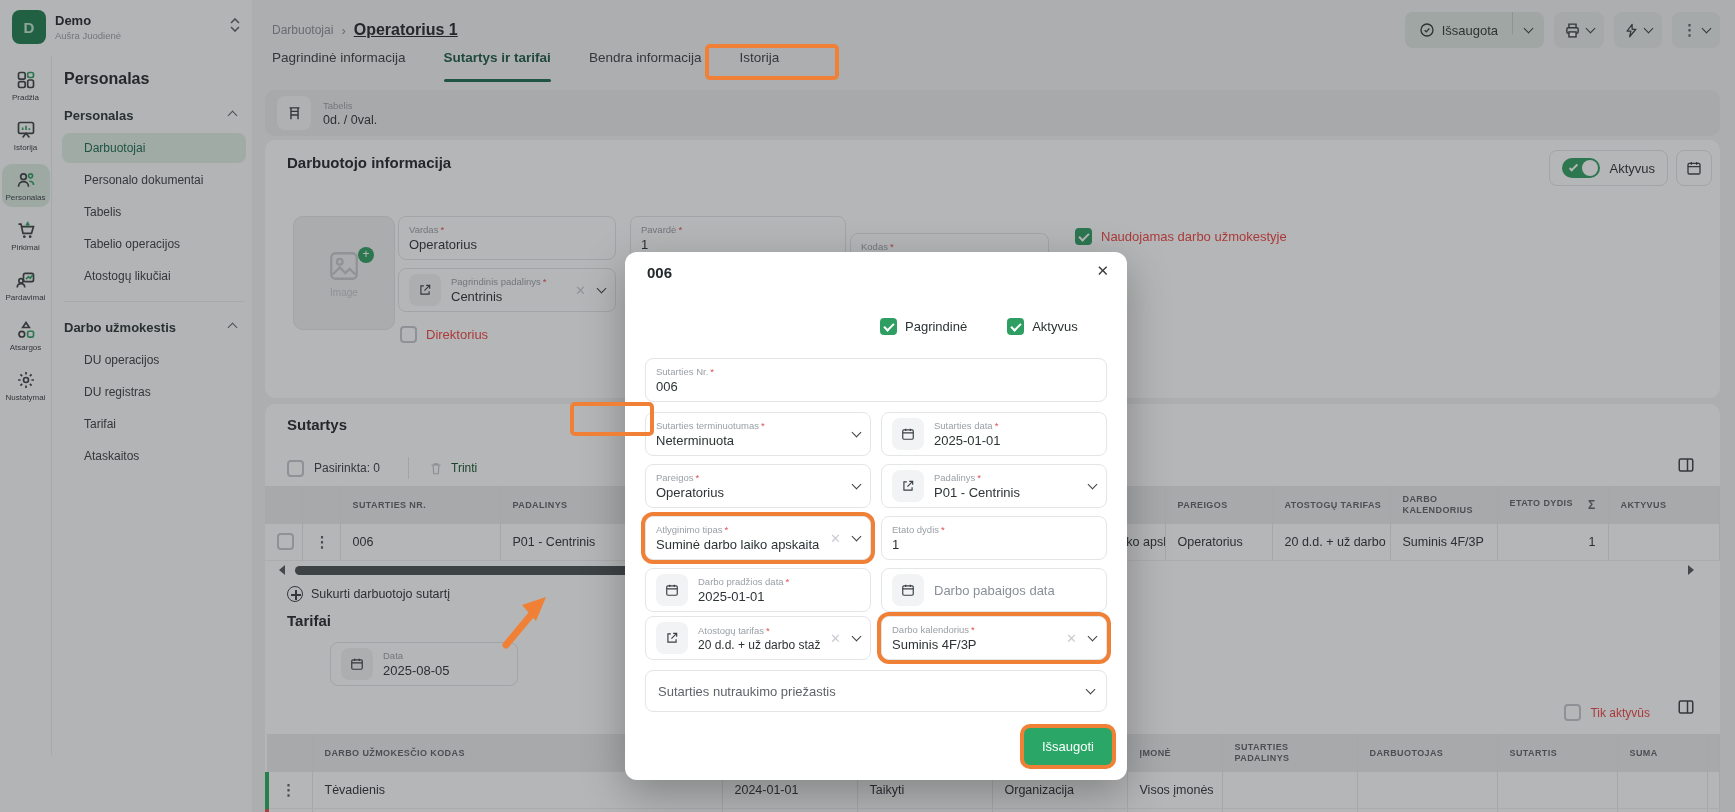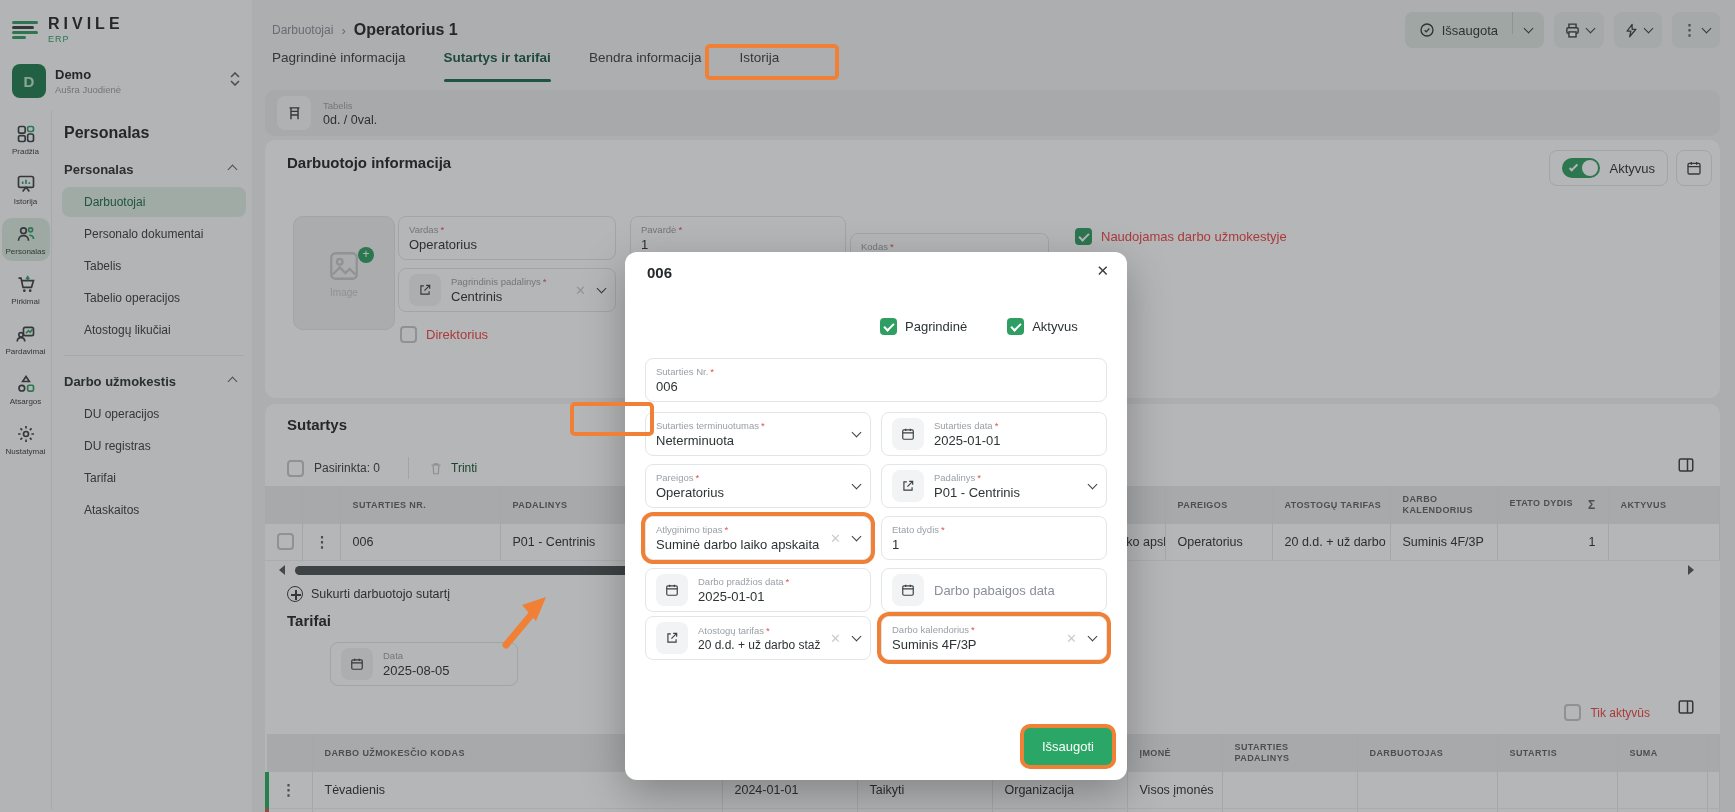--- a/index.html
+++ b/index.html
@@ -33,21 +33,21 @@
   .menu-item { font-size:12px; color:#3c4043; padding:8px 10px 8px 22px; border-radius:8px; margin-bottom:2px; cursor:pointer; }
   .menu-item.active { background:#dfeee6; color:#1d6b4f; }
   .menu-divider { border-top:1px solid #e8eaea; margin:10px 2px 12px; }
   .chev-up { width:7px; height:7px; border-right:1.5px solid #5f6368; border-bottom:1.5px solid #5f6368; transform:rotate(-135deg); margin-right:6px; }
 
   
   .main { position:absolute; left:252px; top:0; width:1483px; height:812px; }
   .top-row { position:absolute; left:20px; right:15px; top:12px; height:36px; display:flex; align-items:center; }
   .crumb-parent { font-size:12px; color:#8a8f98; }
   .crumb-sep::after { content:"›"; color:#8a8f98; font-size:13px; margin:0 8px; }
-  .crumb-current { font-size:16px; font-weight:bold; color:#23282a; }
+  .crumb-current { font-size:16px; font-weight:bold; color:#23282a;text-decoration:underline; }
   .top-actions { margin-left:auto; display:flex; gap:10px; align-items:center; }
   .btn-saved { display:flex; height:36px; background:#dfe7e2; border-radius:8px; overflow:hidden; }
   .btn-saved .lbl { display:flex; align-items:center; gap:7px; padding:0 14px; font-size:13px; color:#2d3a34; }
   .btn-saved .split { width:1px; height:22px; background:#c3cdc7; }
   .btn-saved .dd { padding:0 12px; display:flex; align-items:center; height:100%; cursor:pointer; }
   .tool-btn { height:36px; background:#e9ebea; border-radius:8px; display:flex; align-items:center; gap:6px; padding:0 10px; cursor:pointer; }
   .chev-dn { width:7px; height:7px; border-right:1.5px solid #3c4043; border-bottom:1.5px solid #3c4043; transform:rotate(45deg); margin-top:-3px; }
   .tabs { position:absolute; left:20px; top:50px; height:32px; display:flex; gap:38px; }
   .tab { font-size:13.5px; color:#3c4043; padding-bottom:10px; position:relative; cursor:pointer; }
   .tab.active { color:#1d5a43; font-weight:bold; }
@@ -140,32 +140,20 @@
   .anno-tab { left:705px; top:44px; width:134px; height:36px; }
   .anno-sutartys { left:570px; top:402px; width:84px; height:34px; }
   .anno-arrow { position:absolute; left:492px; top:583px; z-index:60; }
 
   svg.ic { display:block; }
 </style>
 </head>
 <body>
 
 <aside class="sidebar">
-  <div class="brand">
-    <span class="brand-logo">
-        <i></i>
-        <i></i>
-        <i></i>
-        <i></i>
-      </span>
-    <span>
-      <div class="brand-name">RIVILE</div>
-      <div class="brand-sub">ERP</div>
-    </span>
-  </div>
   <div class="user-chip">
     <div class="avatar">D</div>
     <div>
       <div class="user-name">Demo</div>
       <div class="user-sub">Aušra Juodienė</div>
     </div>
     <span class="sort-icon">
       <svg class="ic" width="10" height="14" viewBox="0 0 10 14">
           <path d="M1 5 L5 1 L9 5 M1 9 L5 13 L9 9" fill="none" stroke="#5f6368" stroke-width="1.6"></path>
         </svg>
@@ -661,20 +649,24 @@
   </div>
   <div class="fld m-right hl" style="top:364px;">
     <div class="txt">
         <div class="flabel"><span class="req">Darbo kalendorius</span></div>
         <div class="fvalue">Suminis 4F/3P</div>
       </div>
     <span class="clear-x">✕</span>
     <span class="chev-dn"></span>
   </div>
 
+  <div class="m-select-plain" style="top:418px;">
+    <span style="flex:1;">Sutarties nutraukimo priežastis</span>
+    <span class="chev-dn"></span>
+  </div>
 
   <button class="m-save hl">Išsaugoti</button>
 </div>
 
 <div class="anno-box anno-tab"></div>
 <div class="anno-box anno-sutartys"></div>
 <svg class="anno-arrow" width="70" height="70" viewBox="0 0 70 70">
   <path d="M14 62 L44 26" stroke="#f08036" stroke-width="7" stroke-linecap="round" fill="none"></path>
   <path d="M54 14 L30 22 L44 38 Z" fill="#f08036"></path>
 </svg>

